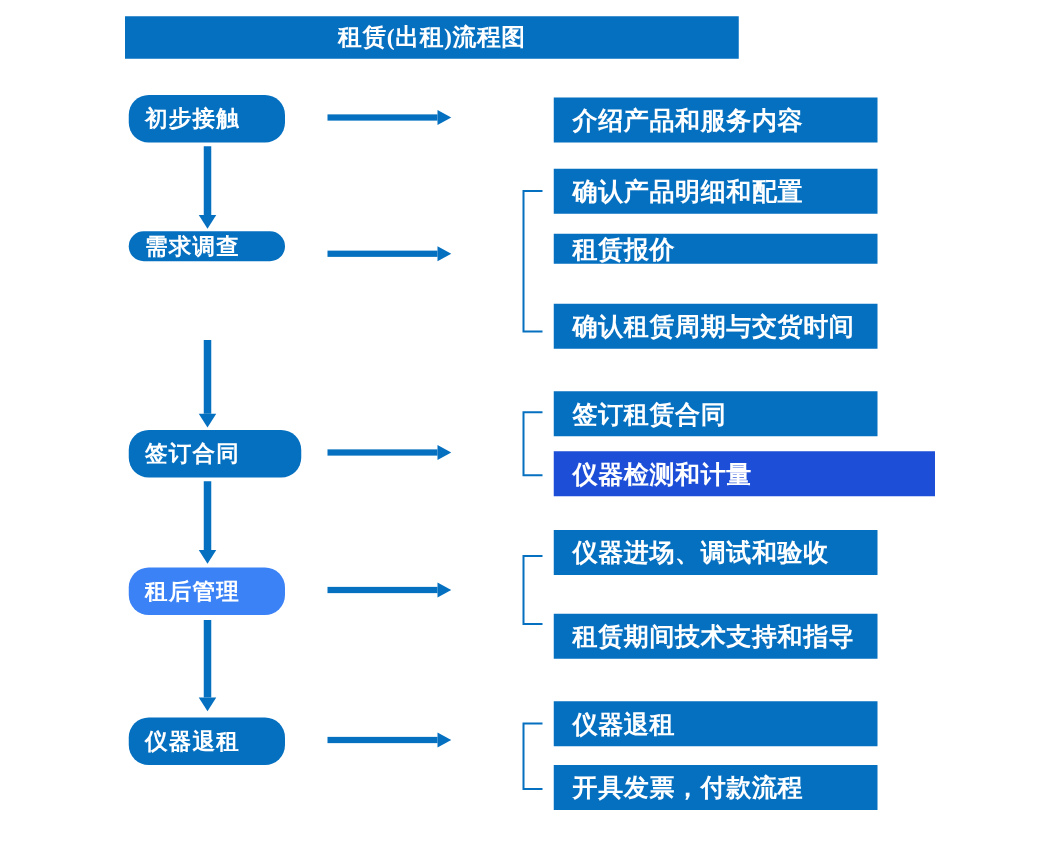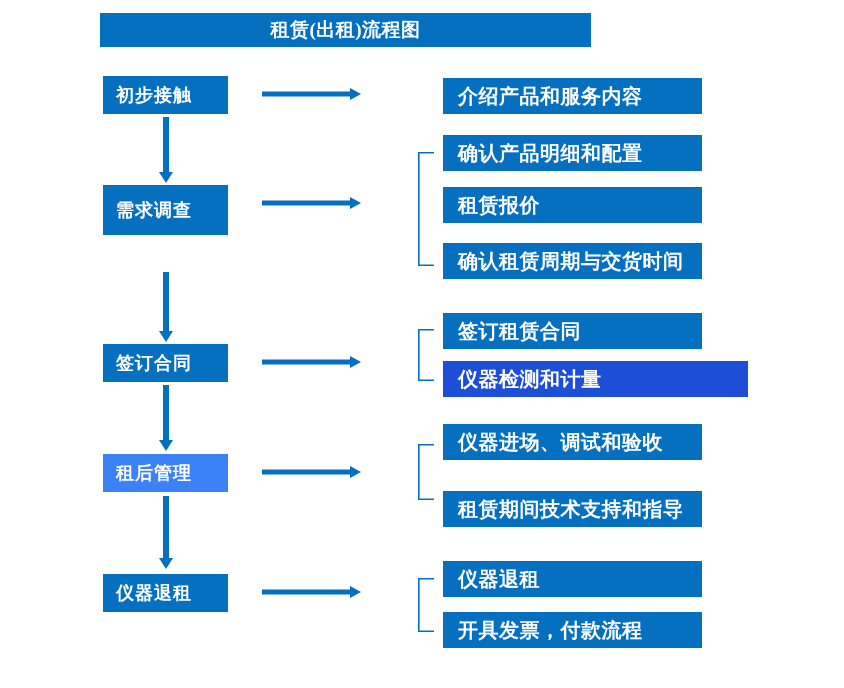--- a/index.html
+++ b/index.html
@@ -36,20 +36,21 @@
     position: absolute;
     background: #0570c0;
     color: #ffffff;
     display: flex;
     align-items: center;
     font-size: 18px;
     font-weight: bold;
     padding-left: 13px;
     box-sizing: border-box;
     letter-spacing: 1px;
+    border-radius: 16px;
   }
   .detail-box {
     position: absolute;
     background: #0570c0;
     color: #ffffff;
     display: flex;
     align-items: center;
     font-size: 20px;
     font-weight: bold;
     padding-left: 15px;
@@ -74,29 +75,29 @@
 </style>
 </head>
 <body>
 
 <div id="canvas">
 
   <div class="title-bar">租赁(出租)流程图</div>
 
   <div id="stages">
       <div class="stage-box" style="left: 103px; top: 76px; width: 125px; height: 38px; background: rgb(5, 112, 192);">初步接触</div>
-      <div class="stage-box" style="left: 103px; top: 185px; width: 125px; height: 50px; background: rgb(5, 112, 192);">需求调查</div>
-      <div class="stage-box" style="left: 103px; top: 344px; width: 125px; height: 38px; background: rgb(5, 112, 192); text-align: right;">签订合同</div>
+      <div class="stage-box" style="left: 103px; top: 185px; width: 125px; height: 24px; background: rgb(5, 112, 192);">需求调查</div>
+      <div class="stage-box" style="left: 103px; top: 344px; width: 138px; height: 38px; background: rgb(5, 112, 192); text-align: right;">签订合同</div>
       <div class="stage-box" style="left: 103px; top: 454px; width: 125px; height: 38px; background: #3b82f6;">租后管理</div>
       <div class="stage-box" style="left: 103px; top: 574px; width: 125px; height: 38px; background: rgb(5, 112, 192);">仪器退租</div>
     </div>
   <div id="details">
       <div class="detail-box" style="left: 443px; top: 78px; width: 259px; height: 36px; background: rgb(5, 112, 192);">介绍产品和服务内容</div>
       <div class="detail-box" style="left: 443px; top: 135px; width: 259px; height: 36px; background: rgb(5, 112, 192);">确认产品明细和配置</div>
-      <div class="detail-box" style="left: 443px; top: 187px; width: 259px; height: 36px; background: rgb(5, 112, 192);">租赁报价</div>
+      <div class="detail-box" style="left: 443px; top: 187px; width: 259px; height: 24px; background: rgb(5, 112, 192);">租赁报价</div>
       <div class="detail-box" style="left: 443px; top: 243px; width: 259px; height: 36px; background: rgb(5, 112, 192);">确认租赁周期与交货时间</div>
       <div class="detail-box" style="left: 443px; top: 313px; width: 259px; height: 36px; background: rgb(5, 112, 192);">签订租赁合同</div>
       <div class="detail-box" style="left: 443px; top: 361px; width: 305px; height: 36px; background: #1d4ed8;">仪器检测和计量</div>
       <div class="detail-box" style="left: 443px; top: 424px; width: 259px; height: 36px; background: rgb(5, 112, 192);">仪器进场、调试和验收</div>
       <div class="detail-box" style="left: 443px; top: 491px; width: 259px; height: 36px; background: rgb(5, 112, 192);">租赁期间技术支持和指导</div>
       <div class="detail-box" style="left: 443px; top: 561px; width: 259px; height: 36px; background: rgb(5, 112, 192);">仪器退租</div>
       <div class="detail-box" style="left: 443px; top: 612px; width: 259px; height: 36px; background: rgb(5, 112, 192);">开具发票，付款流程</div>
     </div>
   <div id="connectors">
       <div class="h-arrow" style="left: 262px; top: 85px; width: 99px; height: 18px;">

